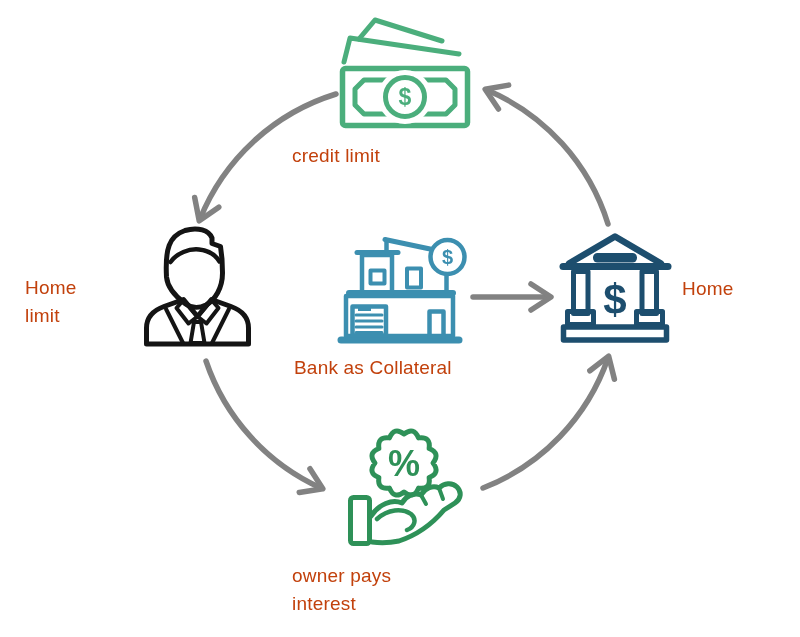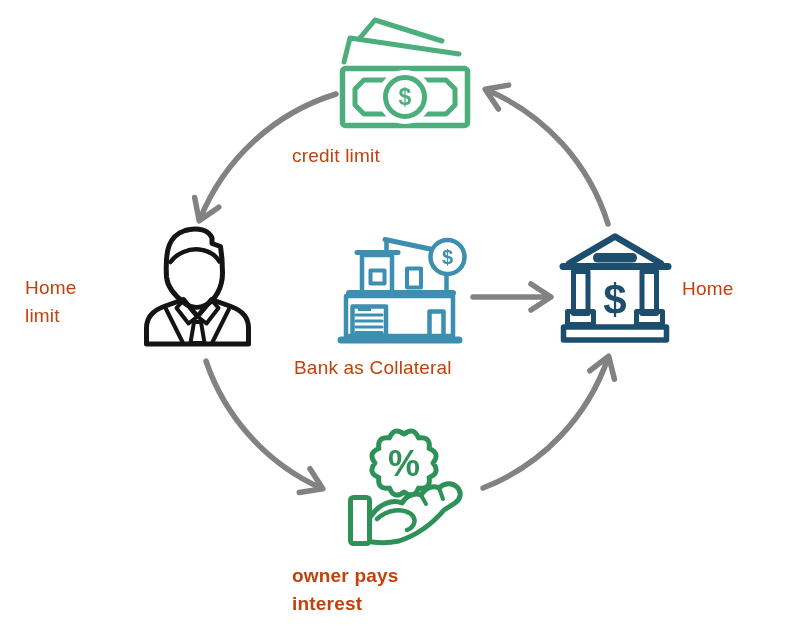--- a/index.html
+++ b/index.html
@@ -124,18 +124,18 @@
   </div>
 
   <div class="label" style="left:294px; top:354px; width:220px;">
     <div>Bank as Collateral</div>
   </div>
 
   <div class="label" style="left:682px; top:275px; width:70px;">
     <div>Home</div>
   </div>
 
-  <div class="label" style="left:292px; top:562px; width:220px;font-weight:bold;">
+  <div class="label" style="left:292px; top:562px; width:220px;">
     <div>owner pays</div>
     <div>interest</div>
   </div>
 
 </div>
 
 </body></html>

